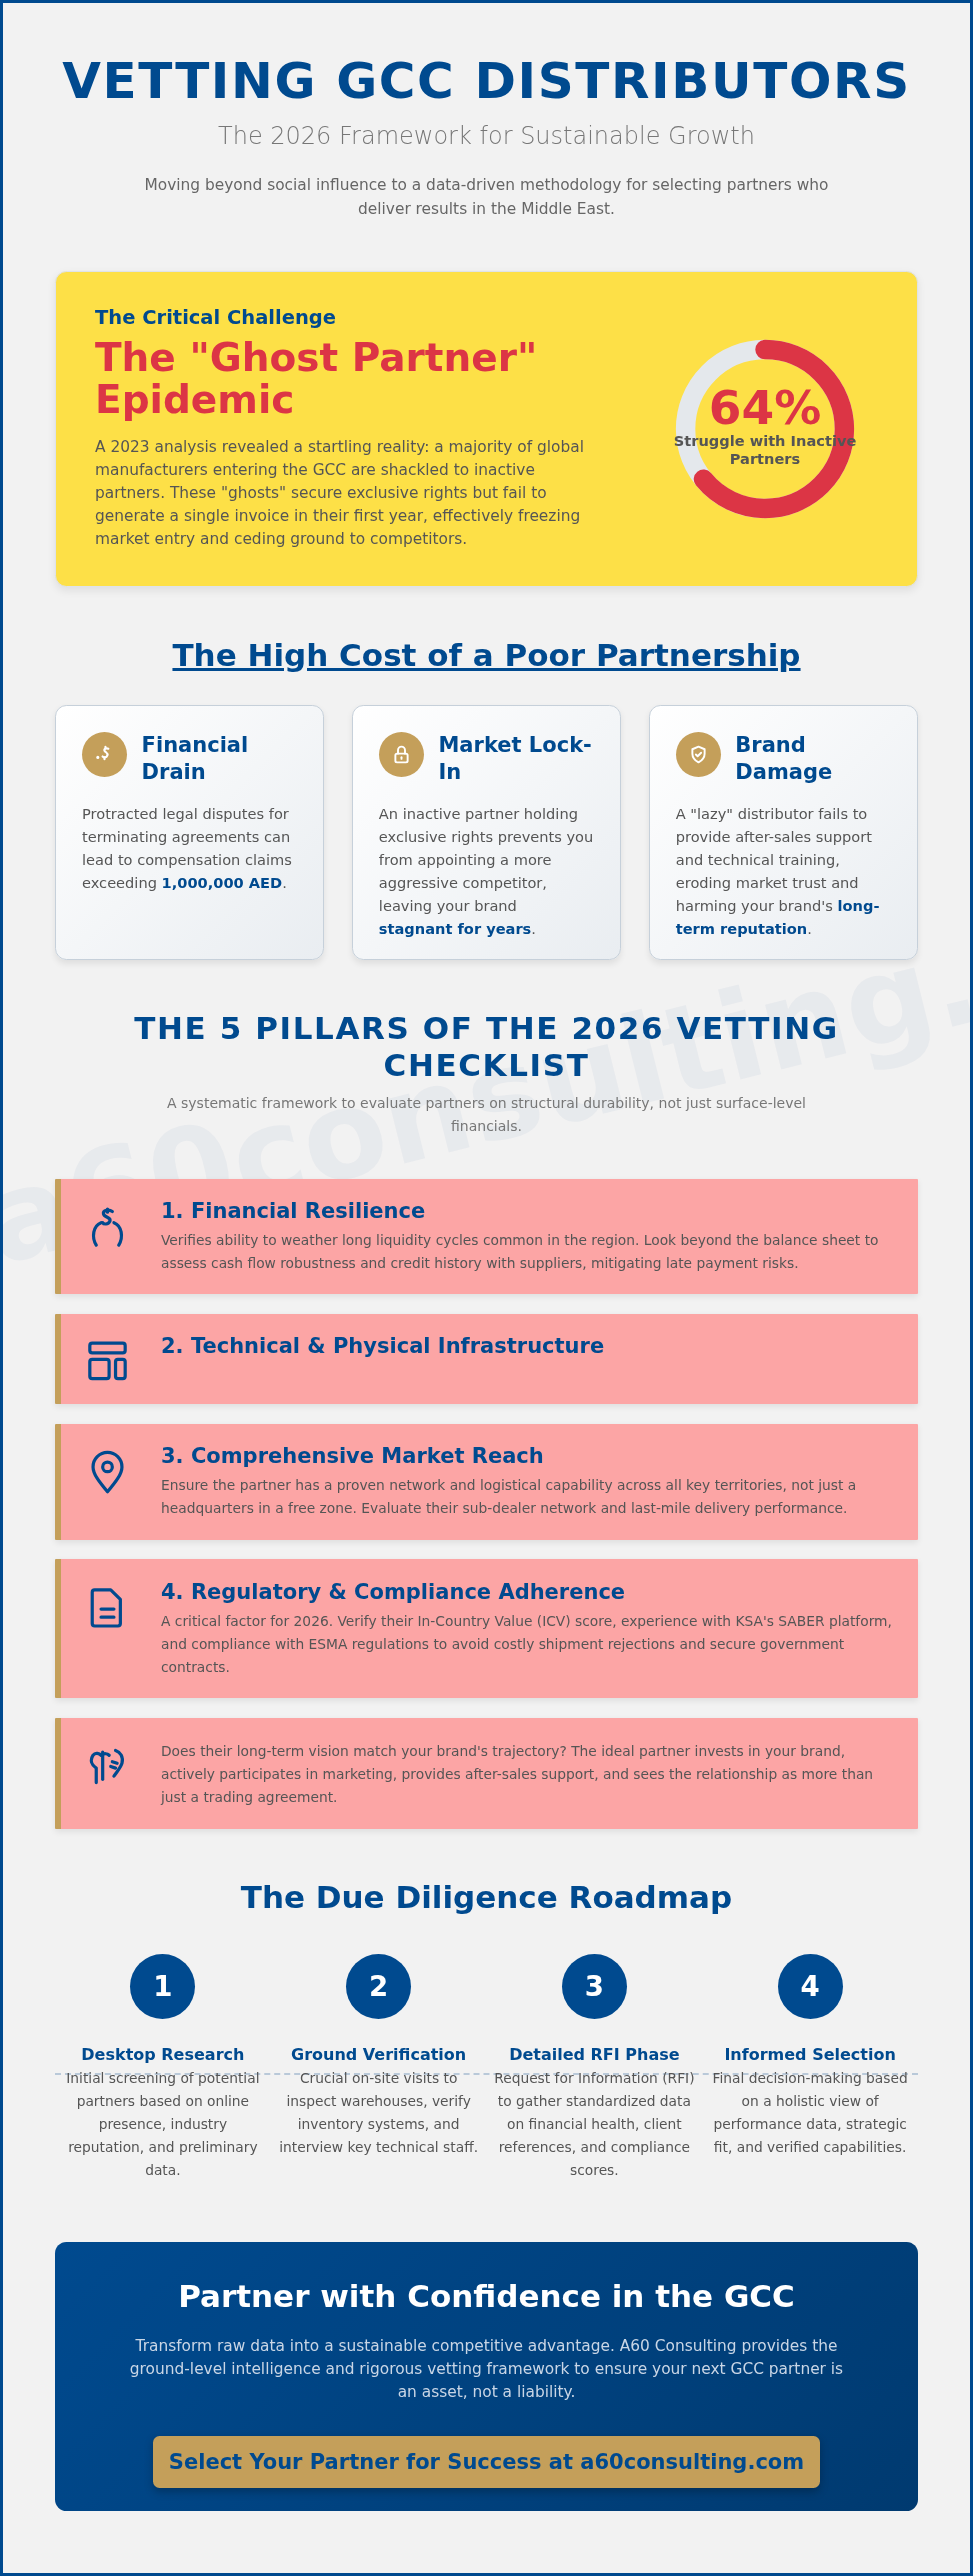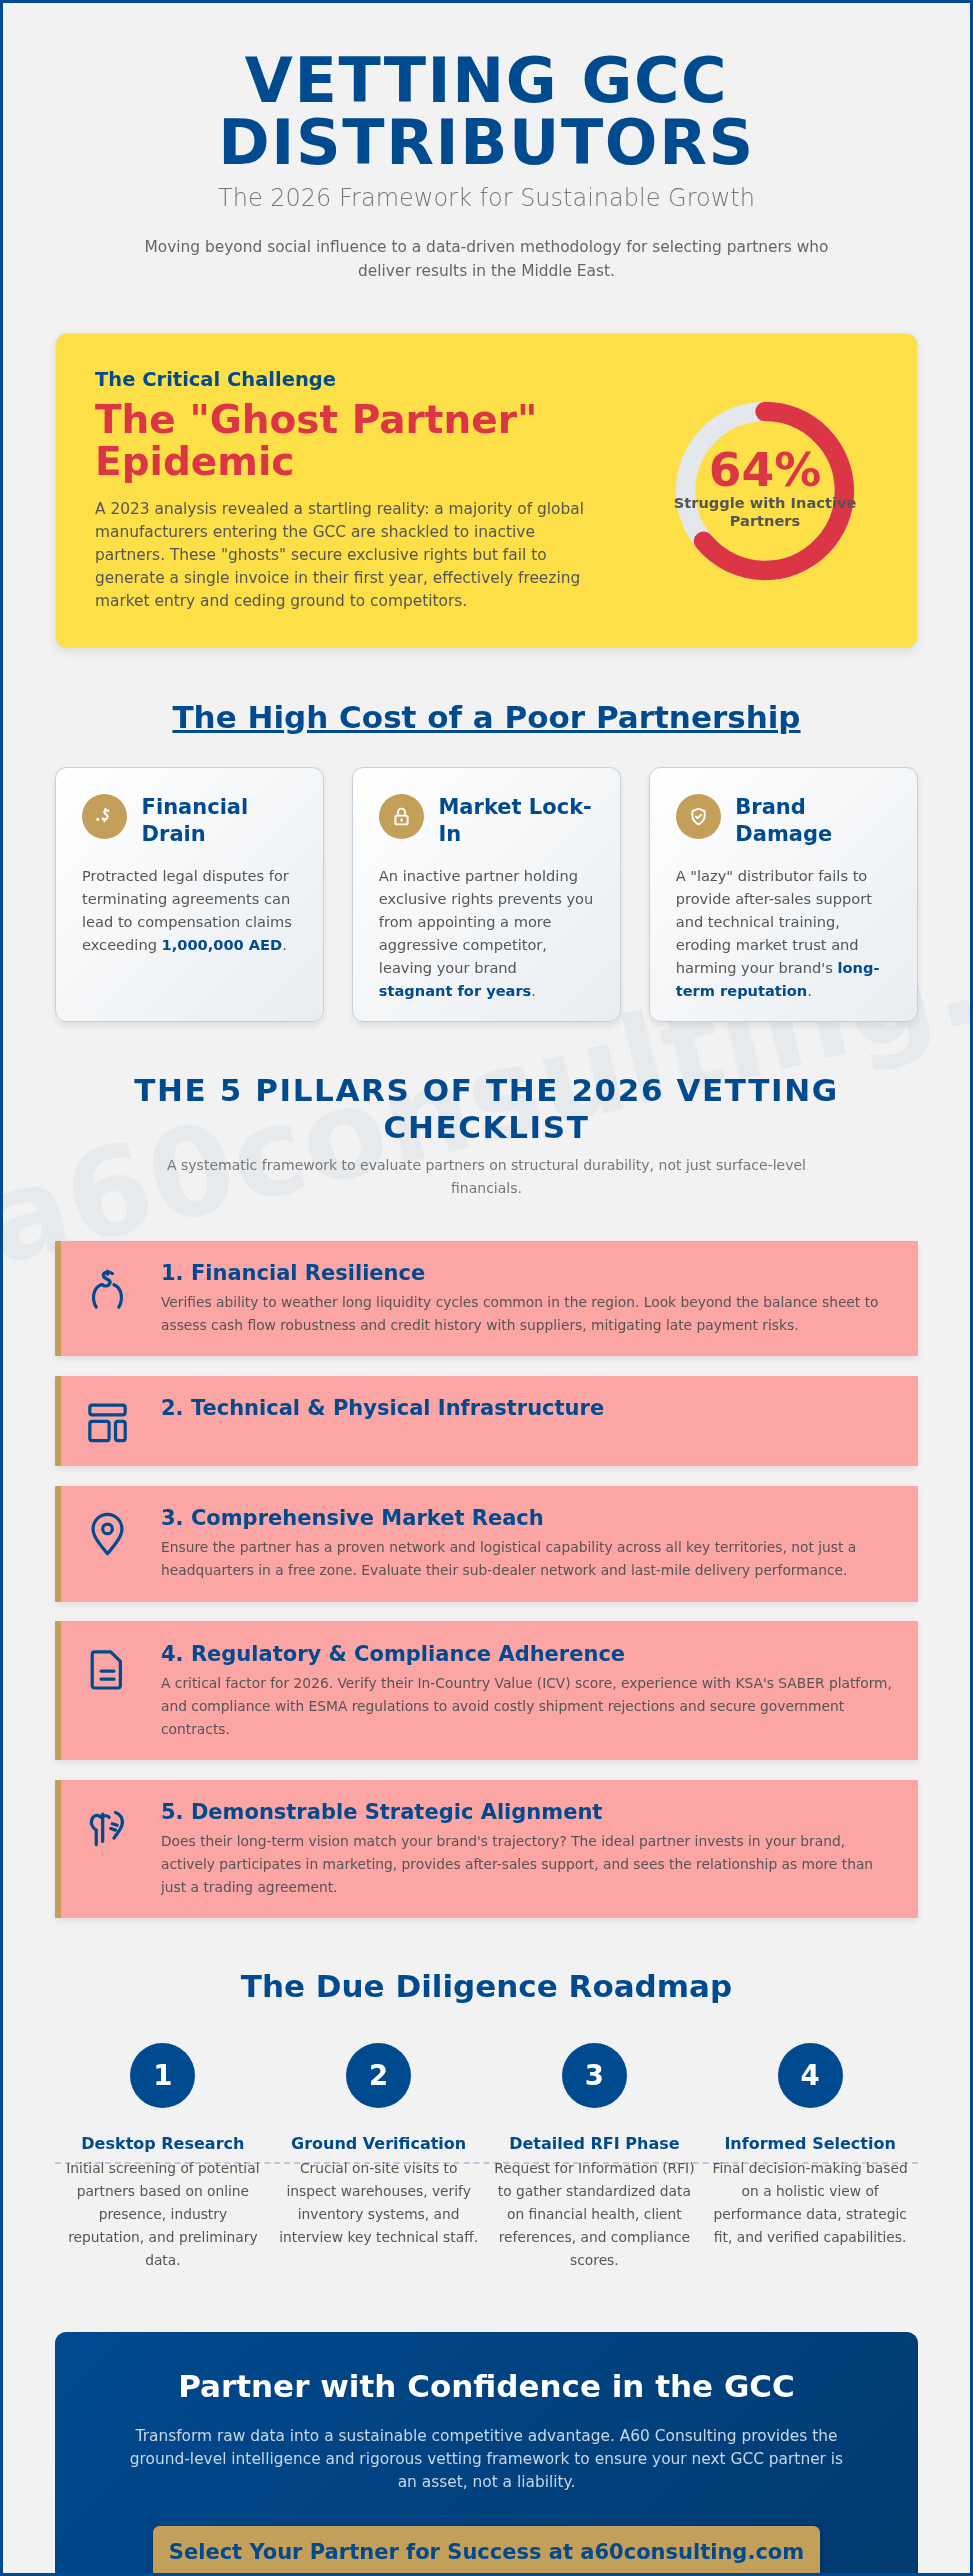--- a/index.html
+++ b/index.html
@@ -30,21 +30,21 @@
     color: rgba(0, 74, 143, 0.045);
     white-space: nowrap;
     pointer-events: none;
     z-index: 0;
   }
   .content { position: relative; z-index: 1; padding: 0 52px; }
 
   
   .hero { text-align: center; padding-top: 47px; }
   .hero h1 {
-    font-size: 62px; font-weight: bold; color: #004a8f;
+    font-size: 50px; font-weight: bold; color: #004a8f;
     letter-spacing: 1.6px; line-height: 62px;
   }
   .hero .subtitle {
     margin-top: 9.7px; font-size: 24px; font-weight: 300; color: #777;
     font-family: "DejaVu Sans", sans-serif;
   }
   .hero .intro {
     margin: 23px auto 0; width: 730px; font-size: 15.4px; line-height: 24px; color: #666;
   }
 
@@ -267,21 +267,20 @@
       <div class="pillar">
         <span class="p-icon">
           <svg width="45" height="45" viewBox="0 0 56 56" fill="none" stroke="#004a8f" stroke-width="4" stroke-linejoin="round" stroke-linecap="round">
             <path d="M14 48V30c-6-4-8-10-4-16 3-4 8-2 10 0 4-3 8-2 10 0"></path>
             <path d="M22 10v34"></path>
             <path d="M38 8c6 2 10 8 8 16-2 6-6 10-10 16"></path>
             <path d="M34 22l6 2M32 28l6 2"></path>
           </svg>
         </span>
         <div>
-          <h3>5. Demonstrable Strategic Alignment</h3>
           <p><span>Does their long-term vision match your brand's trajectory? The ideal partner invests in your brand, actively participates in marketing, provides after-sales support, and sees the relationship as more than just a trading agreement.</span><strong></strong><span></span></p>
         </div>
       </div>
     </div>
 
     <h2 class="section-title roadmap-title">The Due Diligence Roadmap</h2>
     <div class="roadmap">
       <div class="line"></div>
       <div class="step">
         <div class="num">1</div>

